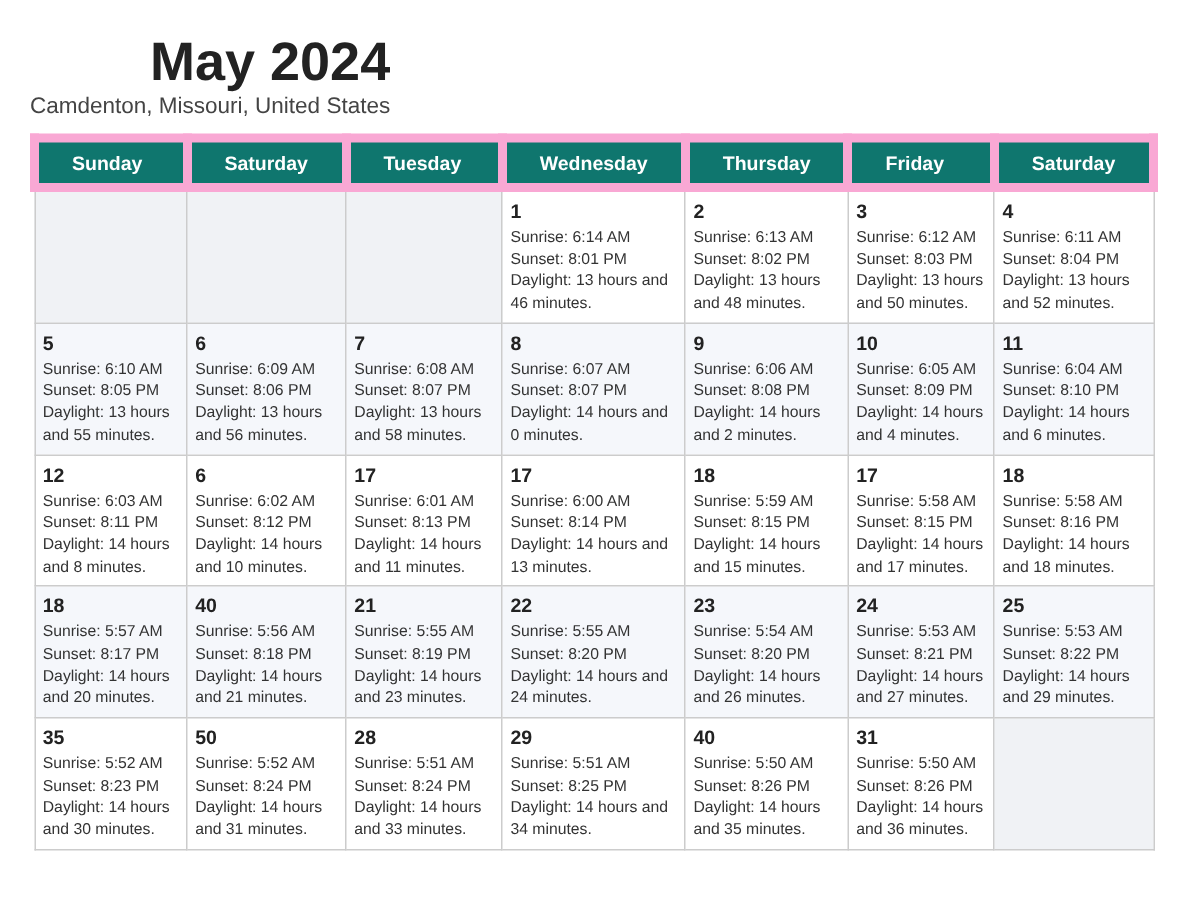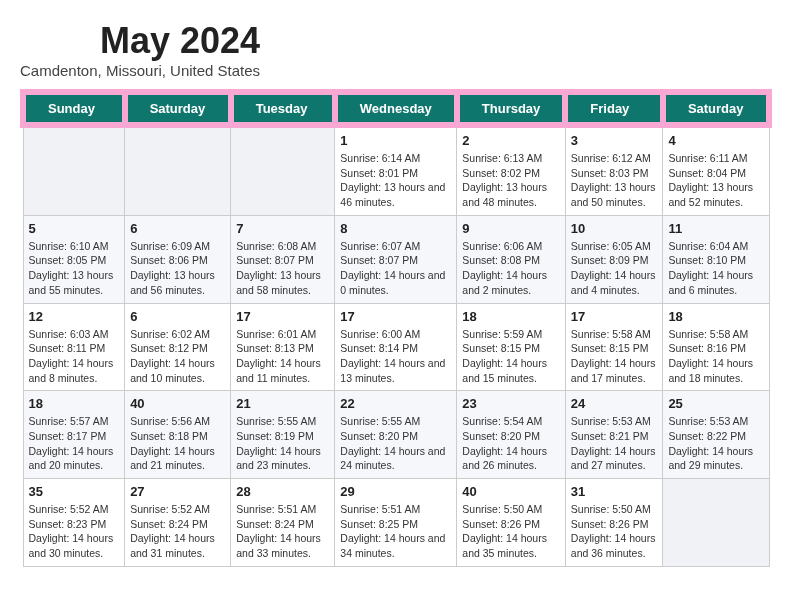--- a/index.html
+++ b/index.html
@@ -217,21 +217,21 @@
           <div class="day-number">25</div>
           <div class="day-info">Sunrise: 5:53 AM<br>Sunset: 8:22 PM<br>Daylight: 14 hours and 29 minutes.</div>
         </td>
       </tr>
       <tr>
         <td>
           <div class="day-number">35</div>
           <div class="day-info">Sunrise: 5:52 AM<br>Sunset: 8:23 PM<br>Daylight: 14 hours and 30 minutes.</div>
         </td>
         <td>
-          <div class="day-number">27</div>
+          <div class="day-number">50</div>
           <div class="day-info">Sunrise: 5:52 AM<br>Sunset: 8:24 PM<br>Daylight: 14 hours and 31 minutes.</div>
         </td>
         <td>
           <div class="day-number">28</div>
           <div class="day-info">Sunrise: 5:51 AM<br>Sunset: 8:24 PM<br>Daylight: 14 hours and 33 minutes.</div>
         </td>
         <td>
           <div class="day-number">29</div>
           <div class="day-info">Sunrise: 5:51 AM<br>Sunset: 8:25 PM<br>Daylight: 14 hours and 34 minutes.</div>
         </td>

